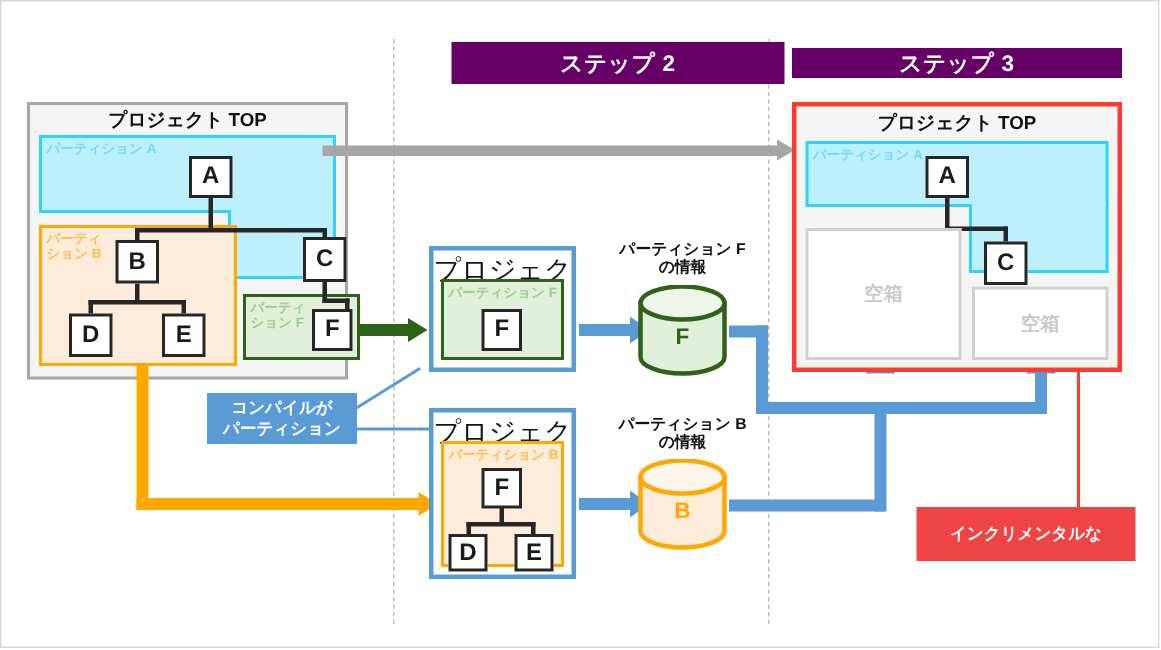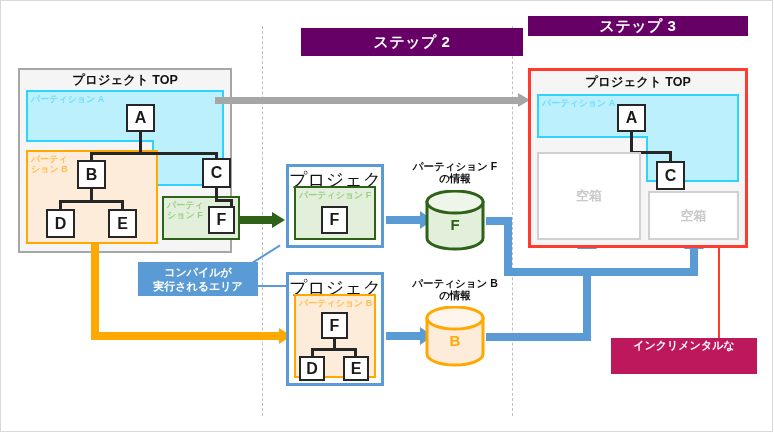--- a/index.html
+++ b/index.html
@@ -39,35 +39,35 @@
   .cyl{position:absolute;}
 
   .bar-blue{background:#5b9bd5;}
   .bar-orange{background:#ffa800;}
   .bar-green{background:#2e6218;}
   .bar-gray{background:#a6a6a6;}
   .bar-red{background:#ff3b30;}
 
   .callout-blue{background:#5b9bd5;color:#fff;font-weight:bold;font-size:11px;
      line-height:14px;display:flex;flex-direction:column;align-items:center;justify-content:center;}
-  .callout-red{background:#be185d;color:#fff;font-weight:bold;font-size:11px;
-     line-height:14px;display:flex;flex-direction:column;align-items:center;justify-content:space-between;font-family:Liberation Serif, serif;}
+  .callout-red{background:#ef4444;color:#fff;font-weight:bold;font-size:11px;
+     line-height:14px;display:flex;flex-direction:column;align-items:center;justify-content:center;font-family:Liberation Serif, serif;}
   .leader{background:#5b9bd5;}
 </style>
 </head>
 <body>
 
 <div id="canvas">
   <div id="frame" class="abs"></div>
 
   <div class="abs divider" style="left:262px;top:26px;height:390px;"></div>
   <div class="abs divider" style="left:512px;top:26px;height:390px;"></div>
 
   <div class="abs step-header" style="left:278px;top:28px;width:222px;height:28px;margin-left:23px;">ステップ 2</div>
-  <div class="abs step-header" style="left:528px;top:16px;width:220px;height:20px;">ステップ 3</div>
+  <div class="abs step-header" style="left:528px;top:32px;width:220px;height:20px;">ステップ 3</div>
 
   <div class="abs proj-box" style="left:18px;top:68px;width:214px;height:185px;"></div>
   <div class="abs proj-title" style="left:18px;top:72px;width:214px;">プロジェクト TOP</div>
 
   <div class="abs part-a" style="left:26px;top:90px;width:198px;height:52px;">
     <div class="part-a-lbl">パーティション A</div>
   </div>
 
   <div class="abs" style="left:152px;top:140px;width:72px;height:46px;background:#bdf0fd;border:2px solid #2fd3ff;border-top:none;"></div>
   <div class="abs" style="left:154px;top:138px;width:68px;height:4px;background:#bdf0fd;"></div>
@@ -196,21 +196,21 @@
   <div class="abs node" style="left:617px;top:104px;width:29px;height:28px;">A</div>
   <div class="abs node" style="left:656px;top:161px;width:29px;height:29px;">C</div>
 
   <div class="abs empty-box" style="left:537px;top:152px;width:104px;height:88px;">空箱</div>
   <div class="abs empty-box" style="left:648px;top:191px;width:91px;height:49px;">空箱</div>
 
   <div class="abs bar-red" style="left:718px;top:248px;width:2px;height:90px;"></div>
 
   <div class="abs leader" style="left:236px;top:272px;width:52px;height:2px;transform:rotate(-32deg);transform-origin:left center;"></div>
   <div class="abs leader" style="left:236px;top:285px;width:52px;height:2px;"></div>
-  <div class="abs callout-blue" style="left:138px;top:262px;width:120px;height:34px;">
+  <div class="abs callout-blue" style="left:138px;top:262px;width:100px;height:34px;">
     <div>コンパイルが</div>
-    <div>実行されるエリア</div>
+    <div>パーティション</div>
   </div>
 
   <div class="abs callout-red" style="left:611px;top:338px;width:146px;height:36px;">
     <div>インクリメンタルな</div>
   </div>
 </div>
 
 </body></html>

